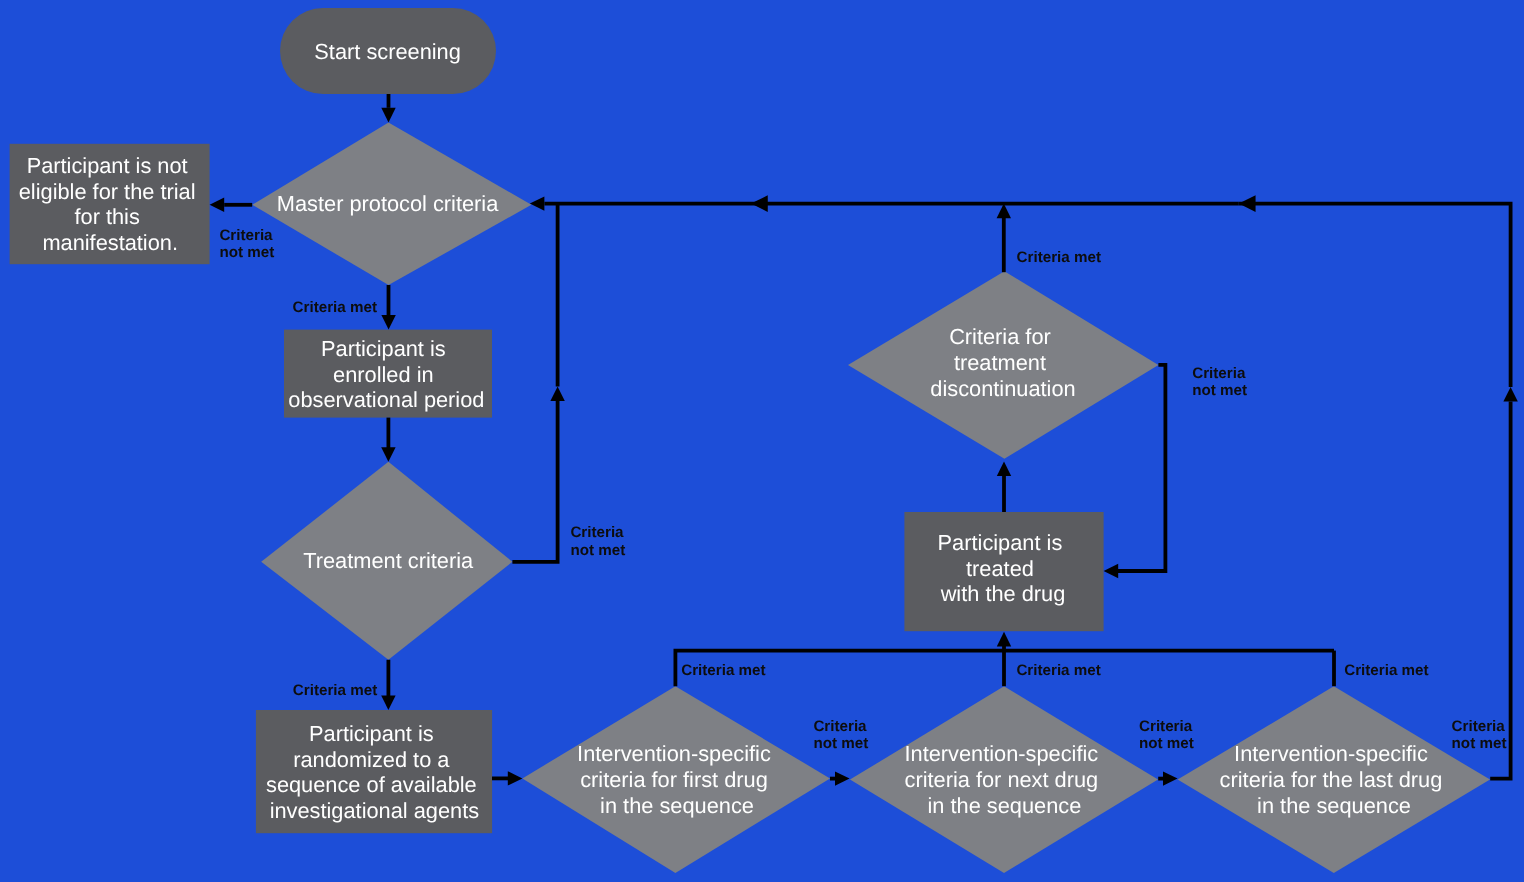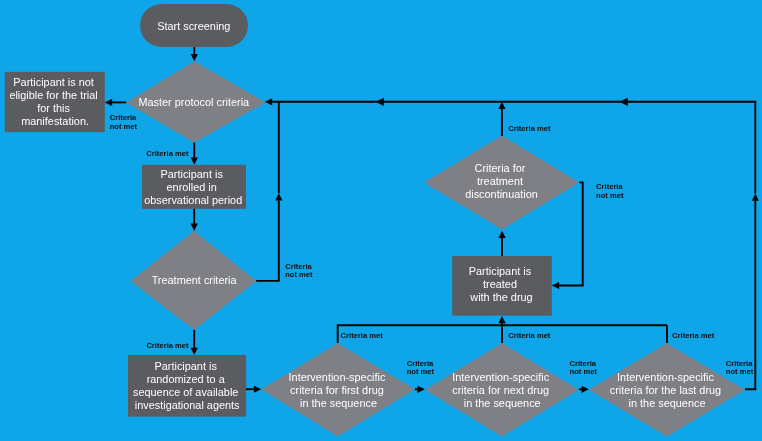--- a/index.html
+++ b/index.html
@@ -1,20 +1,20 @@
 <!DOCTYPE html>
 <html><head>
 <meta charset="utf-8">
 <title>Master protocol trial flow diagram</title>
 <style>
   html, body { margin:0; padding:0; background:#ffffff; }
   body { width:762px; height:441px; overflow:hidden; background:#ffffff;
          font-family:"Liberation Sans", sans-serif;
          -webkit-font-smoothing:antialiased; }
-  #canvas { position:relative; width:762px; height:441px; background:#0ea5e9; }
+  #canvas { position:relative; width:762px; height:441px; background:#1d4ed8; }
   svg#flow { display:block; width:762px; height:441px; }
 
   .node-box     { fill:#5b5c60; }
   .node-diamond { fill:#7e8085; }
   .node-text    { fill:#ffffff; font-family:"Liberation Sans", sans-serif;
                   font-size:10.9px; text-anchor:middle; }
   .edge-label   { fill:#0d0d0d; font-family:"Liberation Sans", sans-serif;
                   font-size:7.6px; font-weight:bold; text-anchor:start; }
   .connector    { stroke:#000000; stroke-width:1.9; fill:none;
                   stroke-linecap:butt; stroke-linejoin:miter; }

